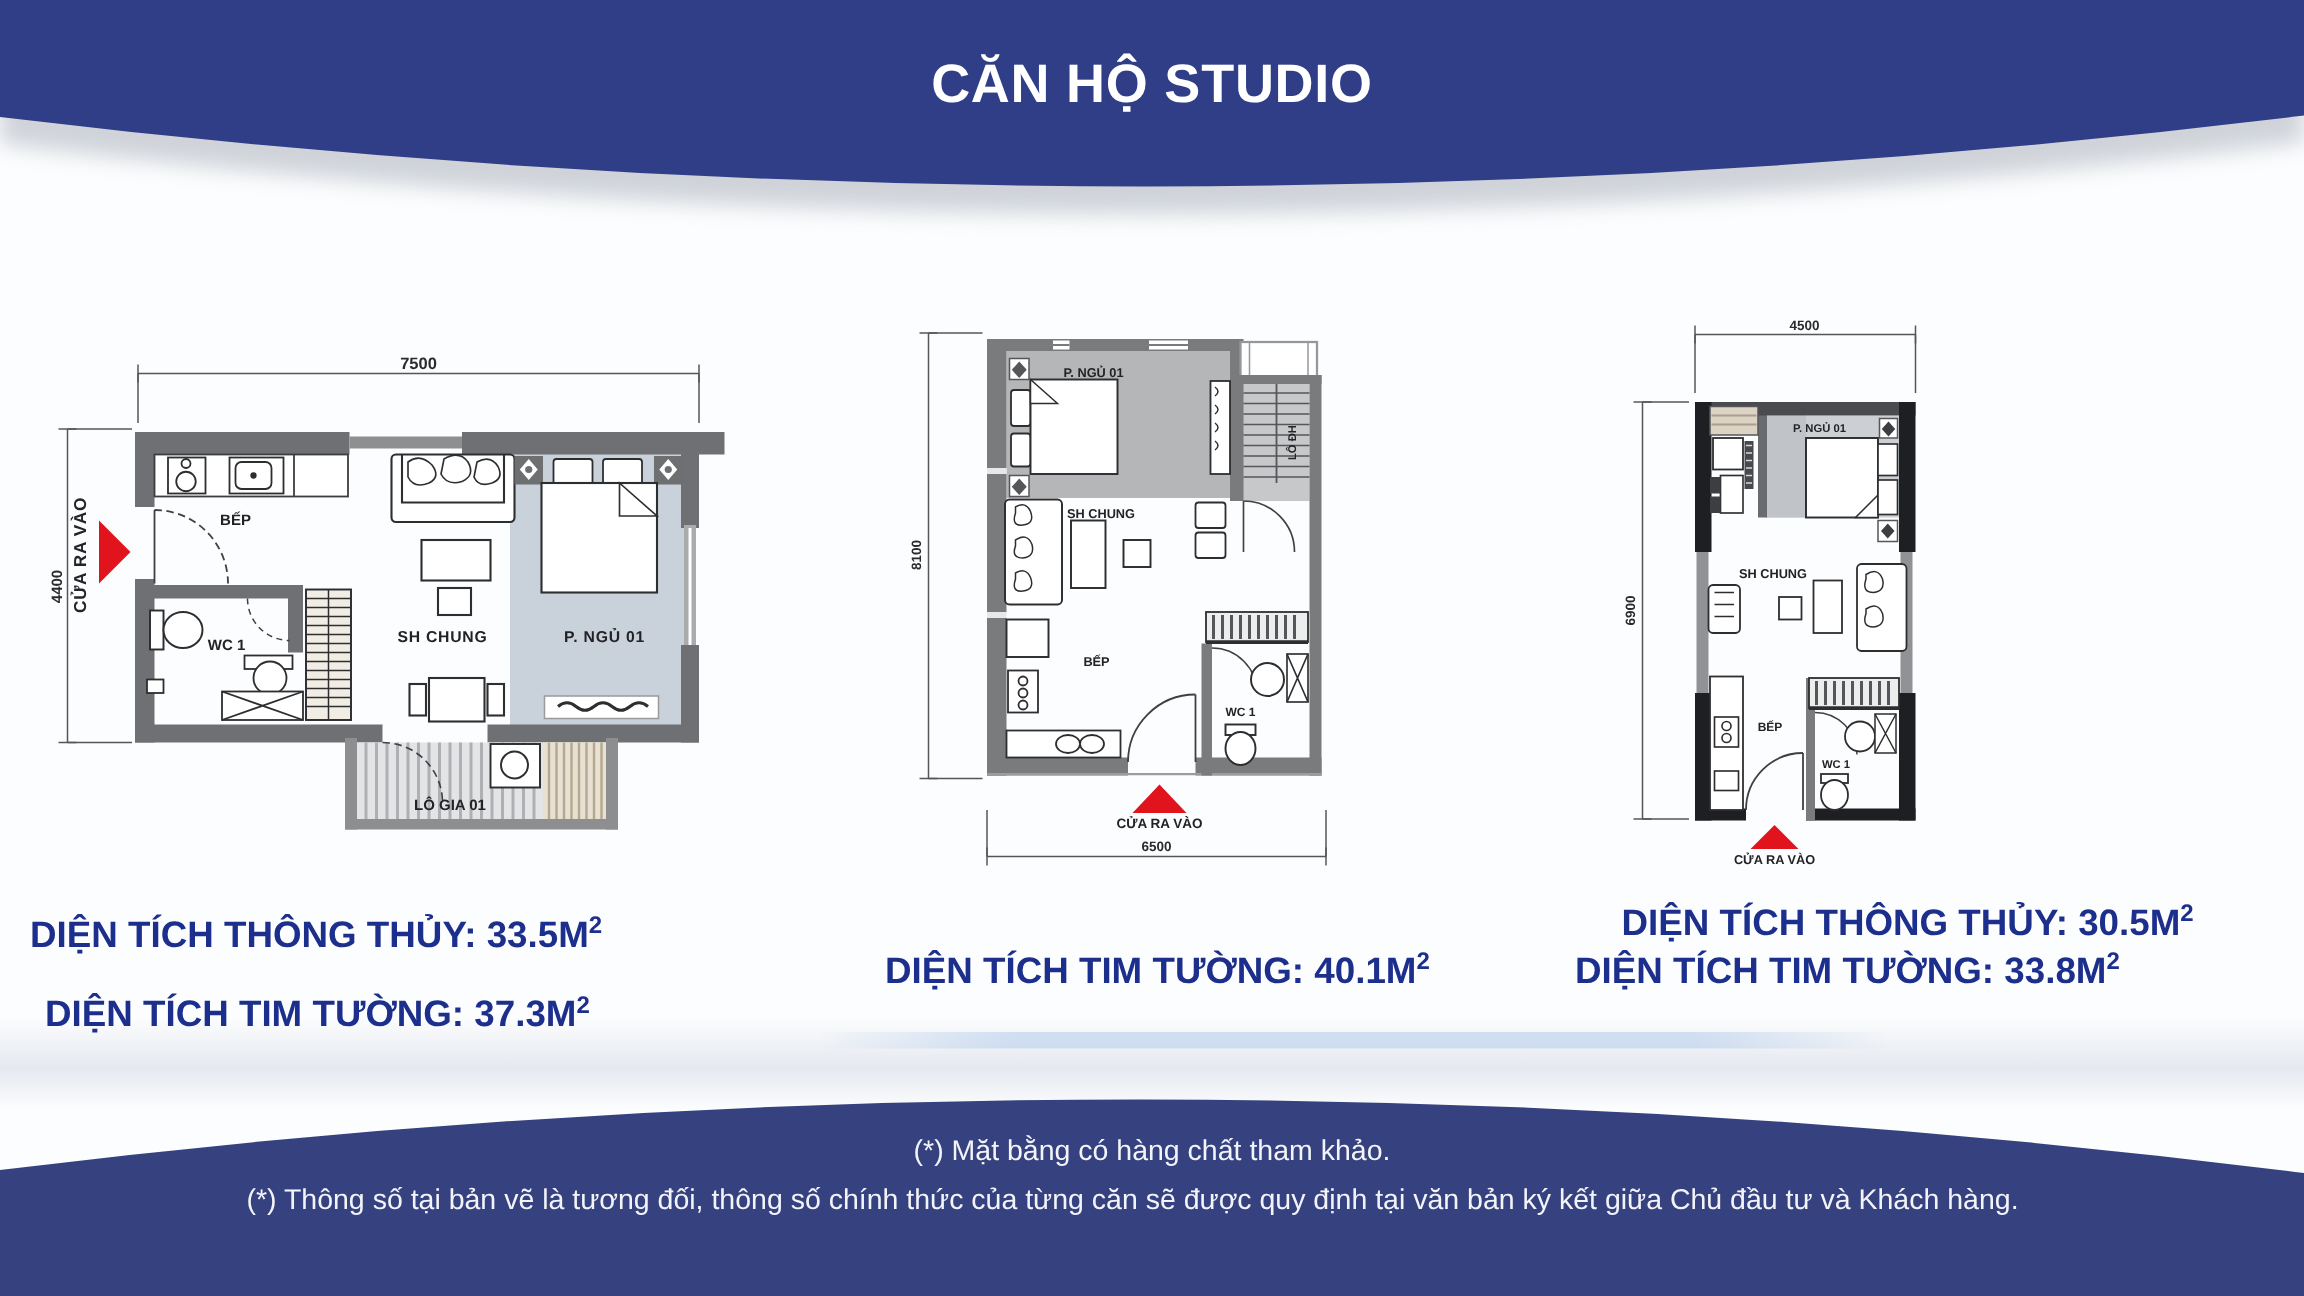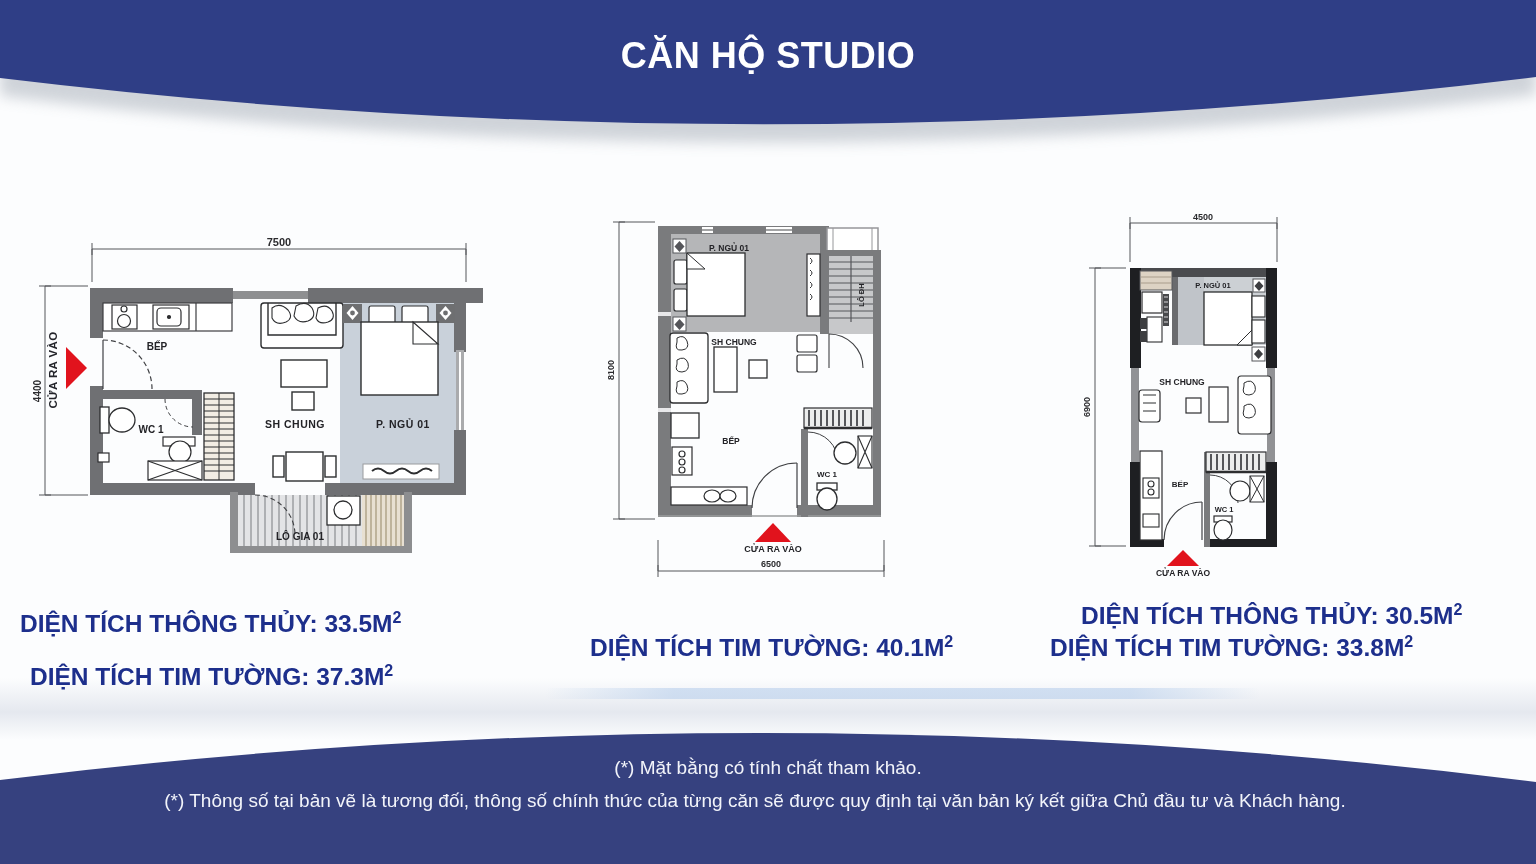--- a/index.html
+++ b/index.html
@@ -520,17 +520,17 @@
 <div class="areatxt" style="left:574px;top:627px;margin-left:16px;">DIỆN TÍCH TIM TƯỜNG: 40.1M<sup>2</sup></div>
 
 <div class="areatxt" style="left:1050px;top:595px;margin-left:31px;">DIỆN TÍCH THÔNG THỦY: 30.5M<sup>2</sup></div>
 
 <div class="areatxt" style="left:1050px;top:627px;">DIỆN TÍCH TIM TƯỜNG: 33.8M<sup>2</sup></div>
 
 <svg class="abs" style="left:0;top:714px;" width="1536" height="150" viewBox="0 714 1536 150">
   <path d="M0,864 V780 Q768,685 1536,782 V864 Z" fill="#36417f"></path>
 </svg>
 
-<div class="abs" style="left:0;top:757px;width:1536px;text-align:center;color:#f2f4fa;font-size:19px;">(*) Mặt bằng có tính chất tham khảo.</div>
+<div class="abs" style="left:0;top:757px;width:1536px;text-align:center;color:#f2f4fa;font-size:19px;">(*) Mặt bằng có hàng chất tham khảo.</div>
 
 <div class="abs" style="left:-13px;top:790px;width:1536px;text-align:center;color:#f2f4fa;font-size:19px;">(*) Thông số tại bản vẽ là tương đối, thông số chính thức của từng căn sẽ được quy định tại văn bản ký kết giữa Chủ đầu tư và Khách hàng.</div>
 
 </div>
 
 </body></html>

